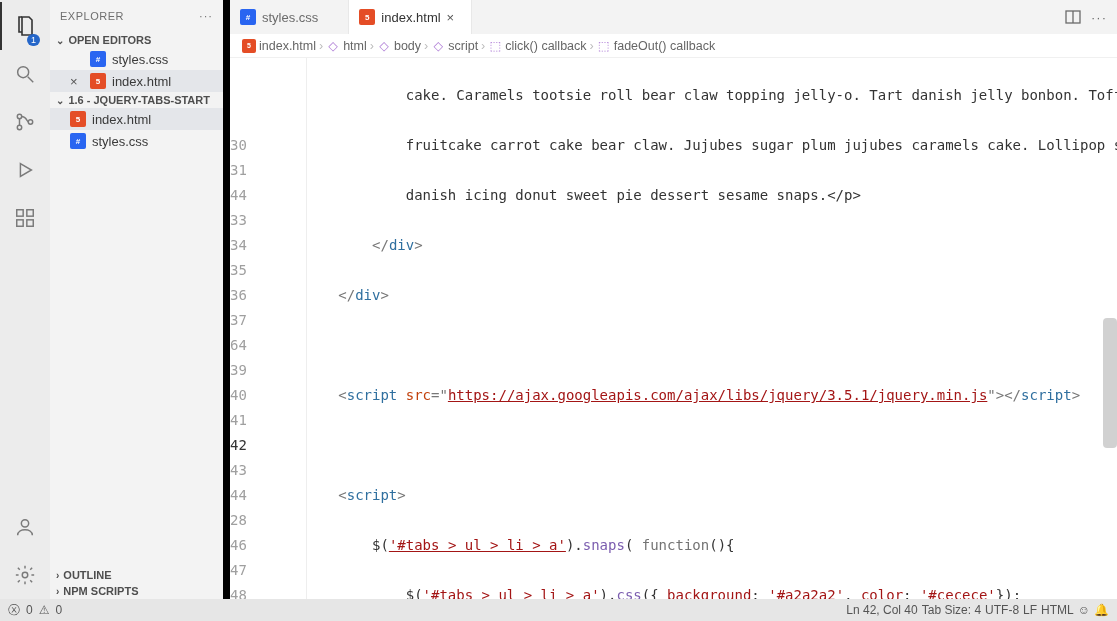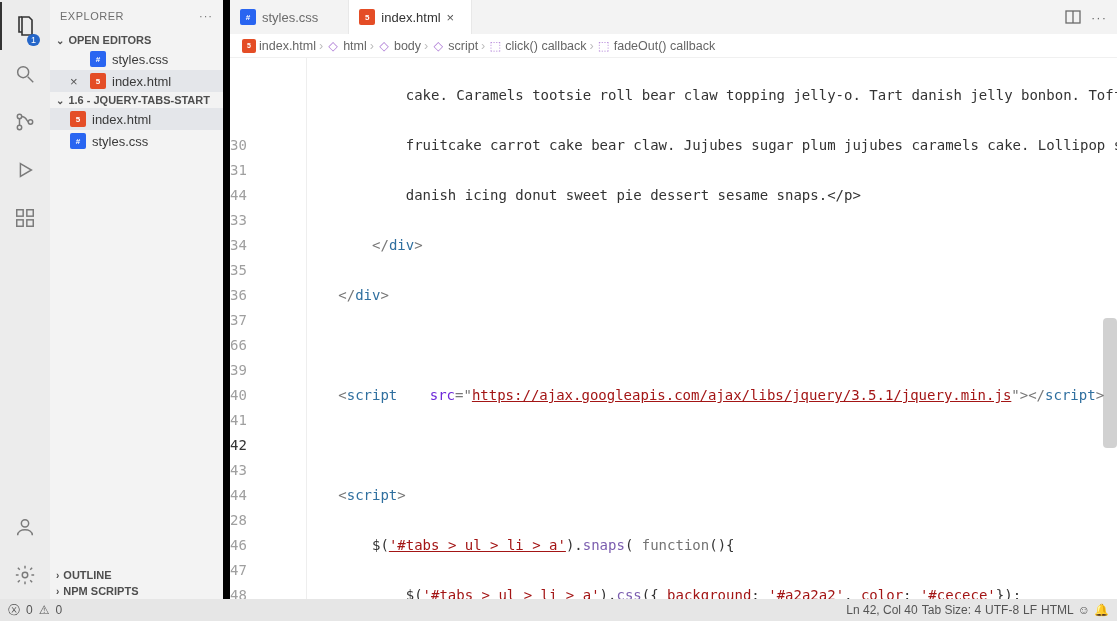--- a/index.html
+++ b/index.html
@@ -101,21 +101,21 @@
   .gutter { width:76px; text-align:left; color:#9f9f9f; padding-right:24px; user-select:none; }
   .gutter .ln { height:25px; }
   .gutter .ln.active { color:#333; }
   .code { flex:1; white-space:pre; color:#333; position:relative; }
   .code-line { height:25px; }
   .indent-guide {
     position:absolute; top:0; bottom:0; width:0; border-left:1px solid #eee;
   }
   
   .tk-tag{color:#2f6f9f;} .tk-pun{color:#777;} .tk-str{color:#a31515;text-decoration:underline;}
-  .tk-attr{color:#6d28d9;margin-left:24px;}
+  .tk-attr{color:#c2410c;}
   .tk-fn{color:#7b5daf;} .tk-kw{color:#737373;}
   .tk-url{color:#a31515; text-decoration:underline;}
   .tk-prop{color:#a31515;}
   
   .vscroll { position:absolute; right:0; top:260px; width:14px; height:130px; background:rgba(0,0,0,0.18); border-radius:4px; }
   
   .status-bar {
     height:22px; background:#e6e6e6; display:flex; align-items:center;
     font-size:12px; color:#555; padding:0 8px; gap:14px;
   }
@@ -290,21 +290,21 @@
         <div class="ln">&nbsp;</div>
         <div class="ln">&nbsp;</div>
         <div class="ln">30</div>
         <div class="ln">31</div>
         <div class="ln">44</div>
         <div class="ln">33</div>
         <div class="ln">34</div>
         <div class="ln">35</div>
         <div class="ln">36</div>
         <div class="ln">37</div>
-        <div class="ln">66</div>
+        <div class="ln">64</div>
         <div class="ln">39</div>
         <div class="ln">40</div>
         <div class="ln">41</div>
         <div class="ln active">42</div>
         <div class="ln">43</div>
         <div class="ln">44</div>
         <div class="ln">28</div>
         <div class="ln">46</div>
         <div class="ln">47</div>
         <div class="ln">48</div>

